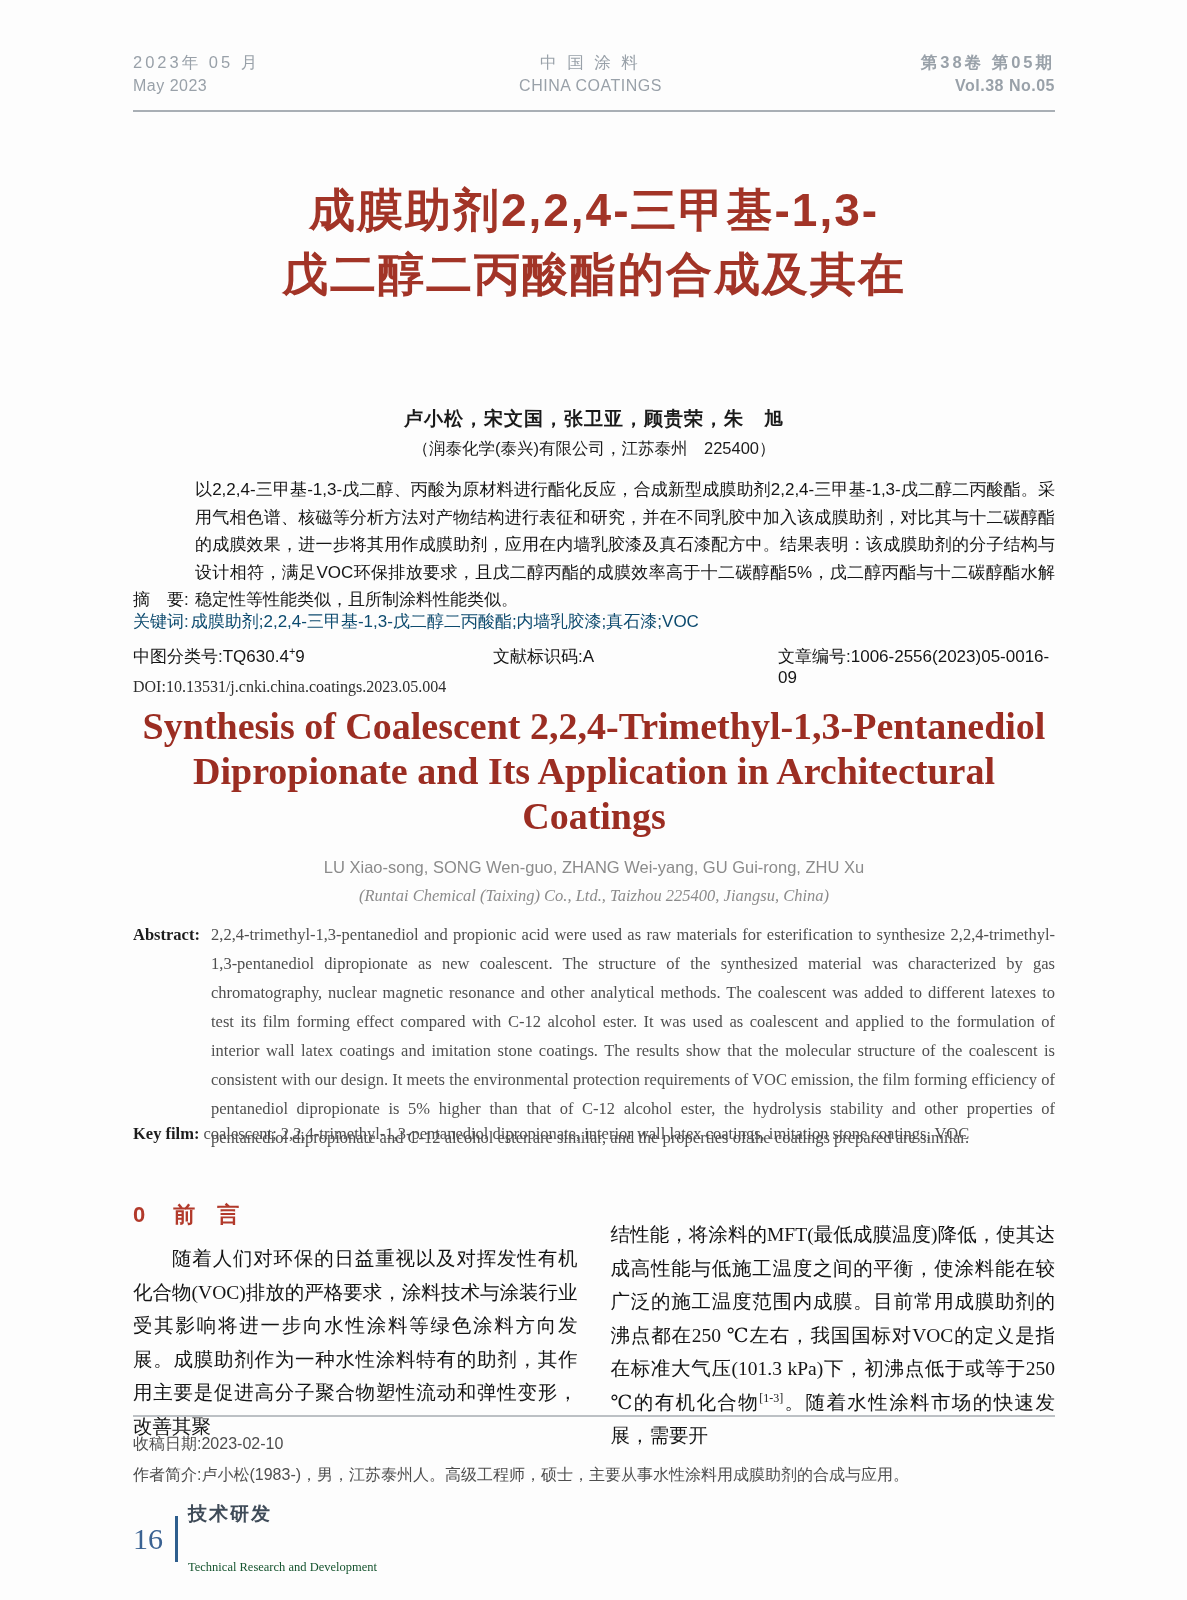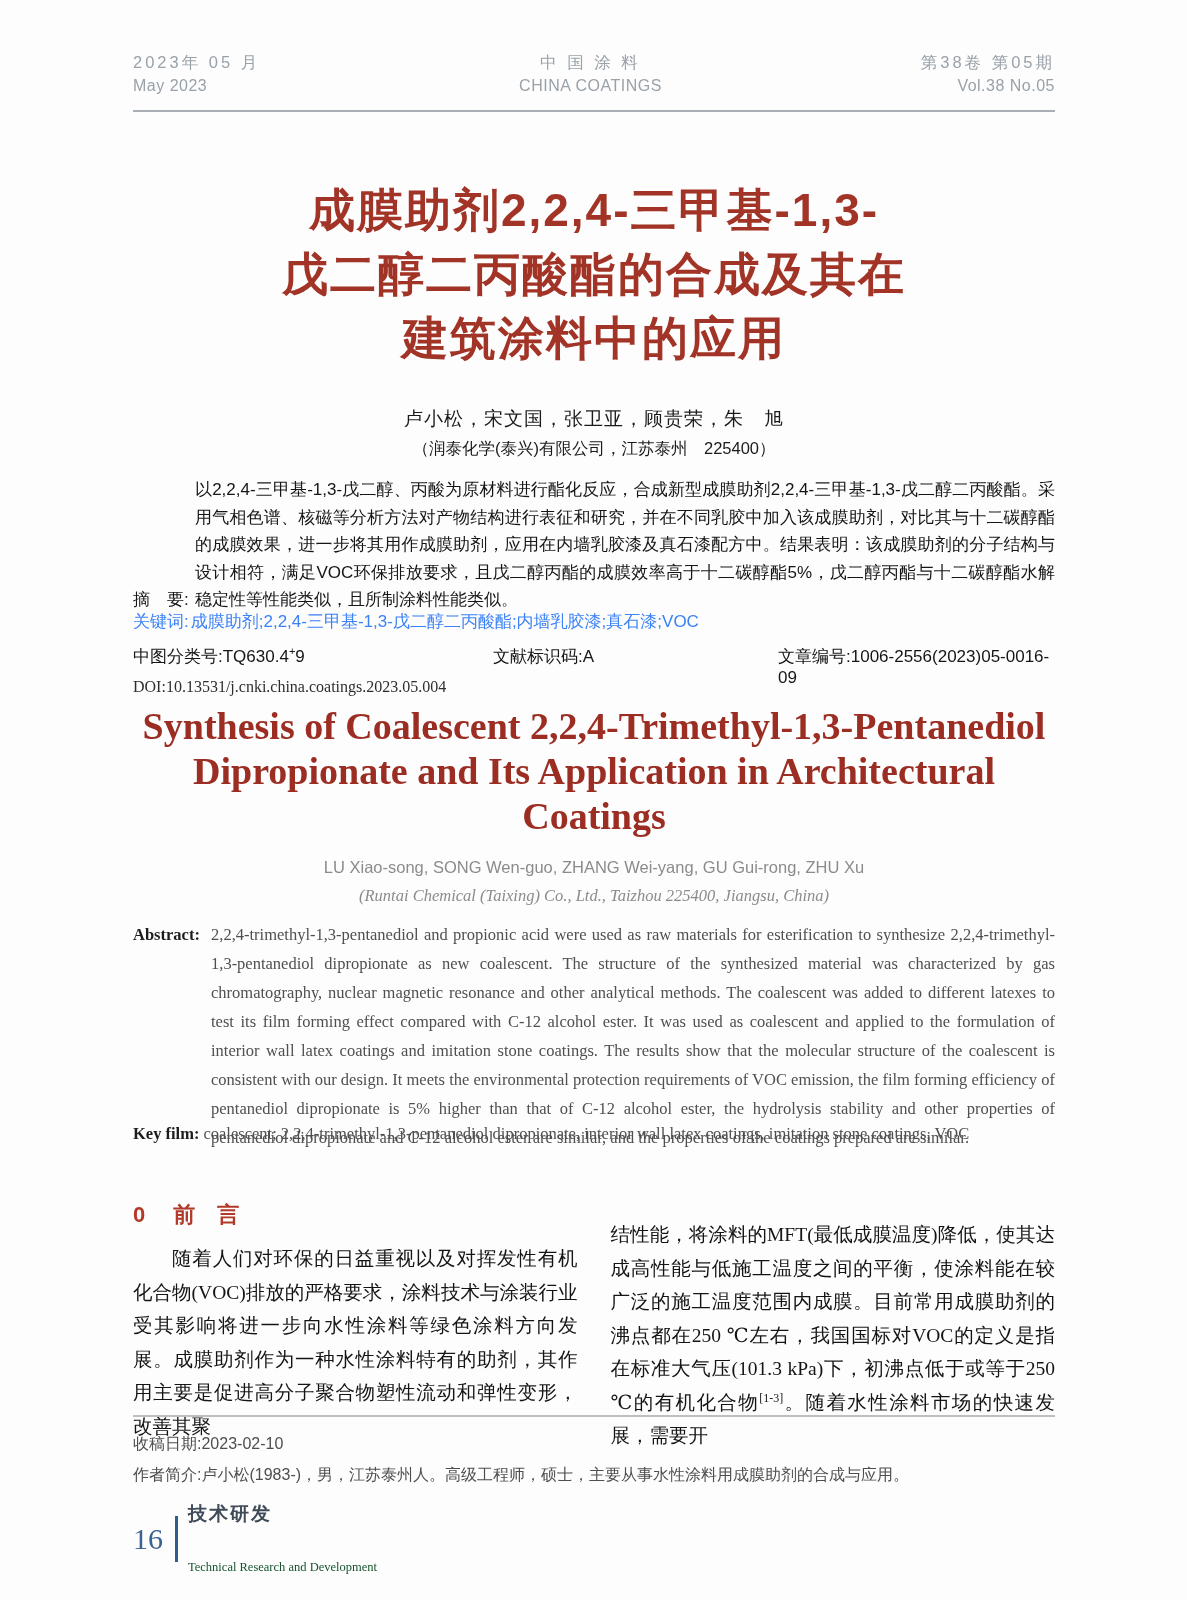--- a/index.html
+++ b/index.html
@@ -12,36 +12,36 @@
   }
   .abs{position:absolute;}
   .content-x{left:133px;width:922px;}
   .sans{font-family:"Liberation Sans","DejaVu Sans",sans-serif;}
 
   
   .header{top:50px;height:60px;display:flex;justify-content:space-between;
           border-bottom:2px solid #a9afb5;color:#99a1a9;font-size:16px;line-height:24px;}
   .header .col{display:flex;flex-direction:column;}
   .header .col.center{text-align:center;}
-  .header .col.right{text-align:right;}
+  .header .col.right{text-align:right;font-weight:bold;}
   .header .cn{letter-spacing:3px;font-size:16.5px;}
   .header .en{letter-spacing:0.5px;}
 
   
   .cn-title{top:178px;text-align:center;font-weight:bold;font-size:46px;line-height:64px;
             letter-spacing:2px;}
   
-  .cn-authors{top:406px;text-align:center;font-size:19px;font-weight:normal;color:#1a1a1a;letter-spacing:1px;}
+  .cn-authors{top:406px;text-align:center;font-size:19px;font-weight:bold;color:#1a1a1a;letter-spacing:1px;}
   .cn-affil{top:438px;text-align:center;font-size:16.5px;color:#1a1a1a;}
 
   
   .cn-abstract{top:476px;display:flex;font-size:17px;line-height:27.5px;color:#151515;align-items:flex-end;}
   .cn-abstract .label{flex:0 0 62px;white-space:nowrap;}
   .cn-abstract .text{flex:1;text-align:justify;}
-  .cn-keywords{top:610px;font-size:17px;color:#3b82f6;}
+  .cn-keywords{top:610px;font-size:17px;color:#0c4a6e;}
   .cn-keywords .label{margin-right:2px;}
 
   .meta-row{top:645px;display:flex;font-size:17px;color:#151515;}
   .meta-row .clc{flex:0 0 360px;}
   .meta-row .doccode{flex:0 0 285px;}
   .meta-row sup{font-size:11px;}
   .doi-line{top:678px;font-size:16px;color:#2e2e2e;font-family:"Liberation Serif","DejaVu Serif",serif;}
 
   
   .en-title{top:704px;text-align:center;font-weight:bold;font-size:38px;line-height:45px;
@@ -97,21 +97,20 @@
   </div>
   <div class="col right">
     <span class="cn">第38卷 第05期</span>
     <span class="en">Vol.38 No.05</span>
   </div>
 </div>
 
 <div class="abs content-x cn-title sans" style="color:#A23427;">
   <div>成膜助剂2,2,4-三甲基-1,3-</div>
   <div>戊二醇二丙酸酯的合成及其在</div>
-  <div>建筑涂料中的应用</div>
 </div>
 
 <div class="abs content-x cn-authors sans">卢小松，宋文国，张卫亚，顾贵荣，朱　旭</div>
 <div class="abs content-x cn-affil sans">（润泰化学(泰兴)有限公司，江苏泰州　225400）</div>
 
 <div class="abs content-x cn-abstract sans">
   <span class="label">摘　要:</span>
   <span class="text">以2,2,4-三甲基-1,3-戊二醇、丙酸为原材料进行酯化反应，合成新型成膜助剂2,2,4-三甲基-1,3-戊二醇二丙酸酯。采用气相色谱、核磁等分析方法对产物结构进行表征和研究，并在不同乳胶中加入该成膜助剂，对比其与十二碳醇酯的成膜效果，进一步将其用作成膜助剂，应用在内墙乳胶漆及真石漆配方中。结果表明：该成膜助剂的分子结构与设计相符，满足VOC环保排放要求，且戊二醇丙酯的成膜效率高于十二碳醇酯5%，戊二醇丙酯与十二碳醇酯水解稳定性等性能类似，且所制涂料性能类似。</span>
 </div>
 

